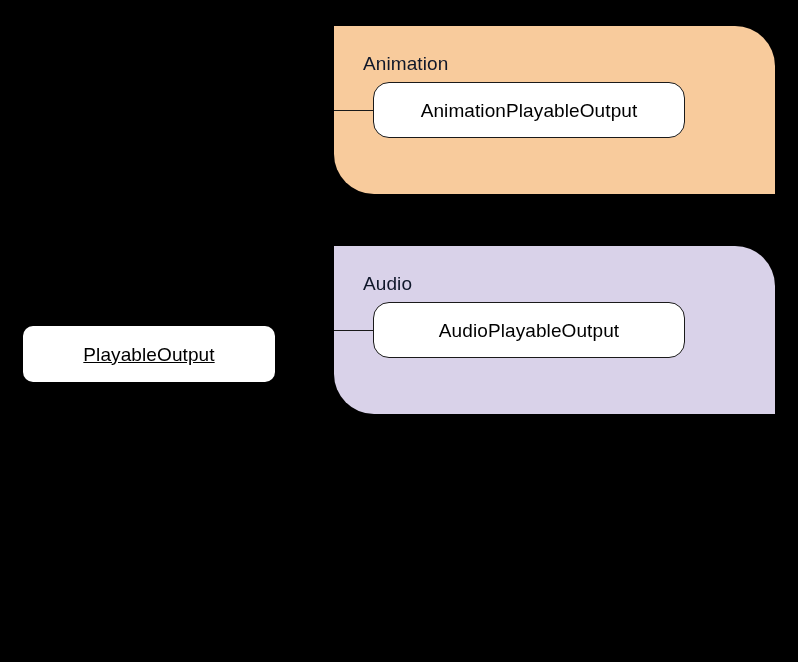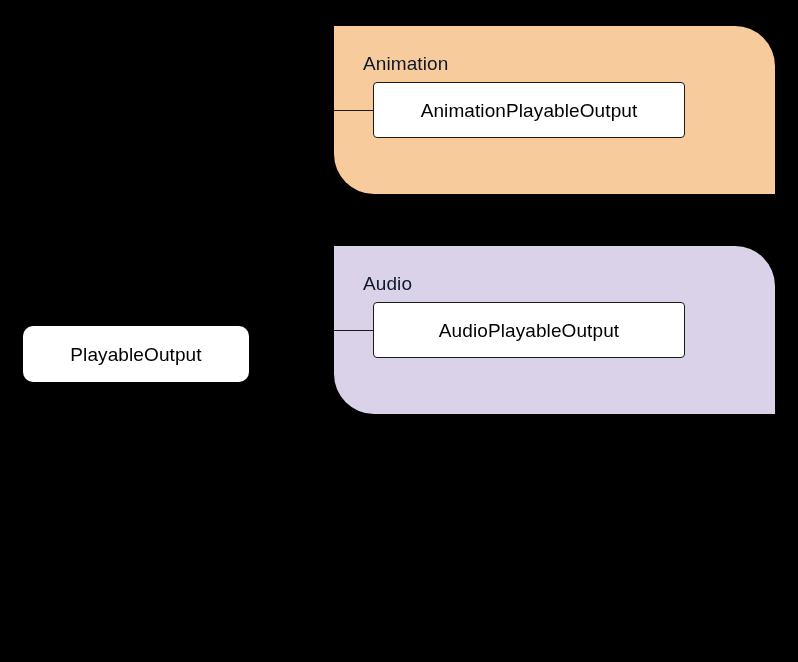--- a/index.html
+++ b/index.html
@@ -17,28 +17,29 @@
     height: 662px;
     background: #000000;
     overflow: hidden;
   }
 
   
   .root-node {
     position: absolute;
     left: 23px;
     top: 326px;
-    width: 226px;
+    width: 252px;
     height: 56px;
     background: #ffffff;
     border-radius: 10px;
     display: flex;
     align-items: center;
     justify-content: center;
     box-sizing: border-box;
+    text-decoration: underline;
   }
   .root-node .node-label {
     font-size: 19px;
     color: #000000;
     line-height: 1;
     white-space: nowrap;
     letter-spacing: 0.1px;
   }
 
   
@@ -78,21 +79,21 @@
 
   
   .child-node {
     position: absolute;
     left: 39px;          
     top: 56px;           
     width: 312px;
     height: 56px;
     background: #ffffff;
     border: 1.4px solid #1a1a1a;
-    border-radius: 4px;
+    border-radius: 16px;
     box-sizing: border-box;
     display: flex;
     align-items: center;
     justify-content: center;
   }
   .child-node .node-label {
     font-size: 19px;
     color: #000000;
     line-height: 1;
     white-space: nowrap;

